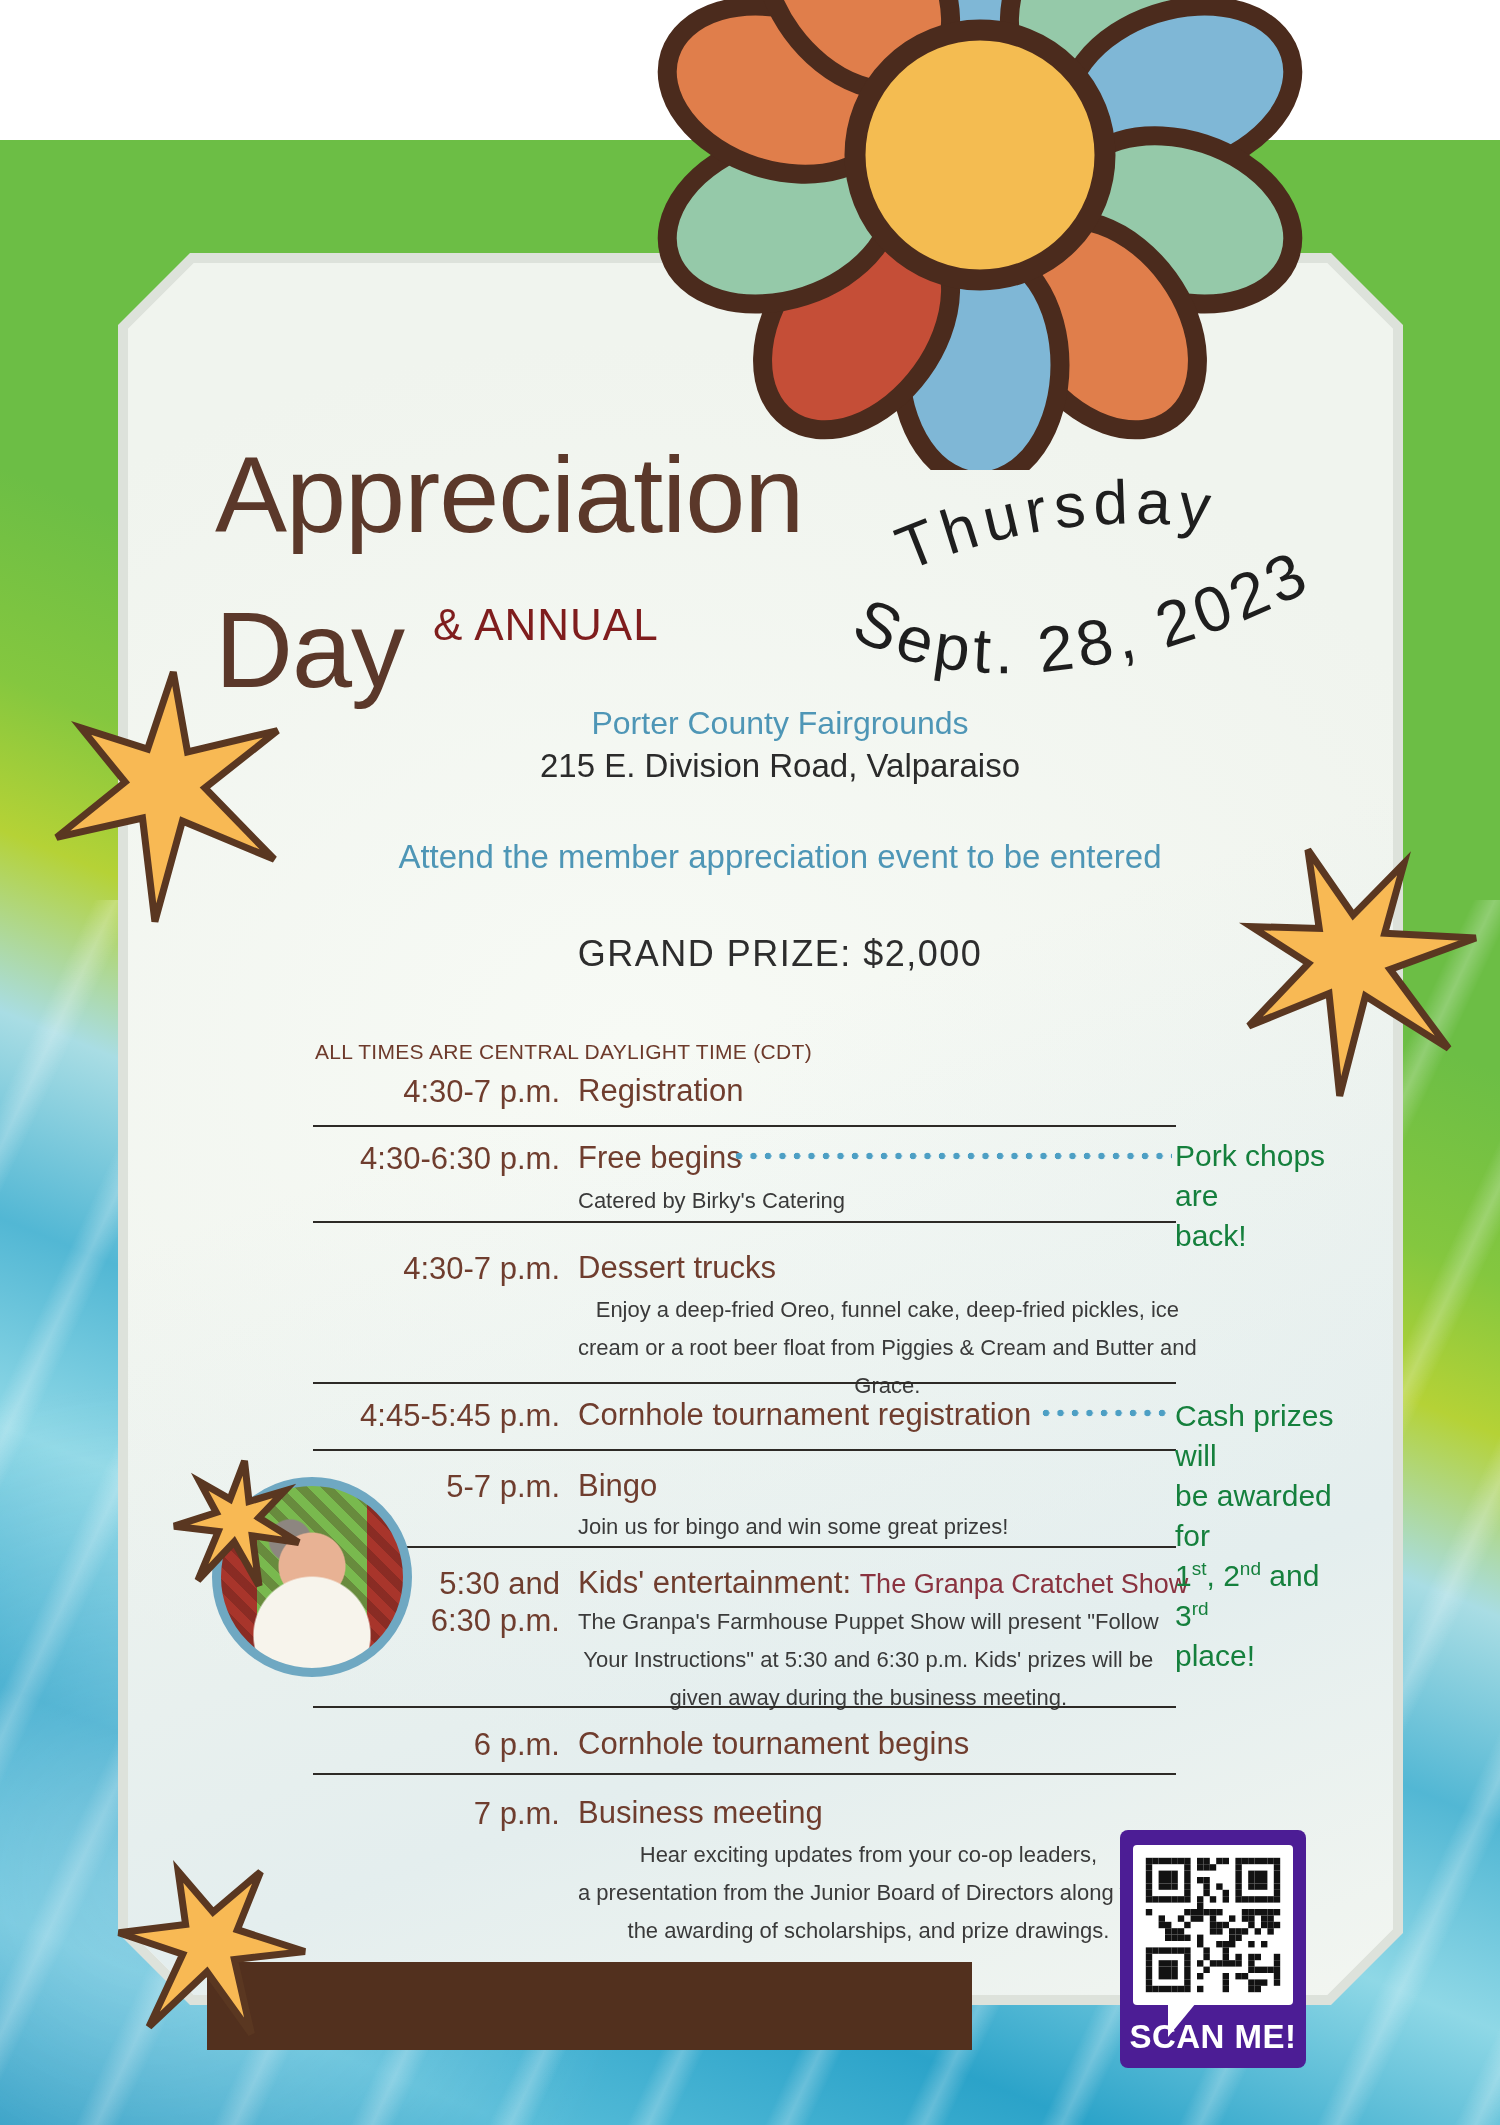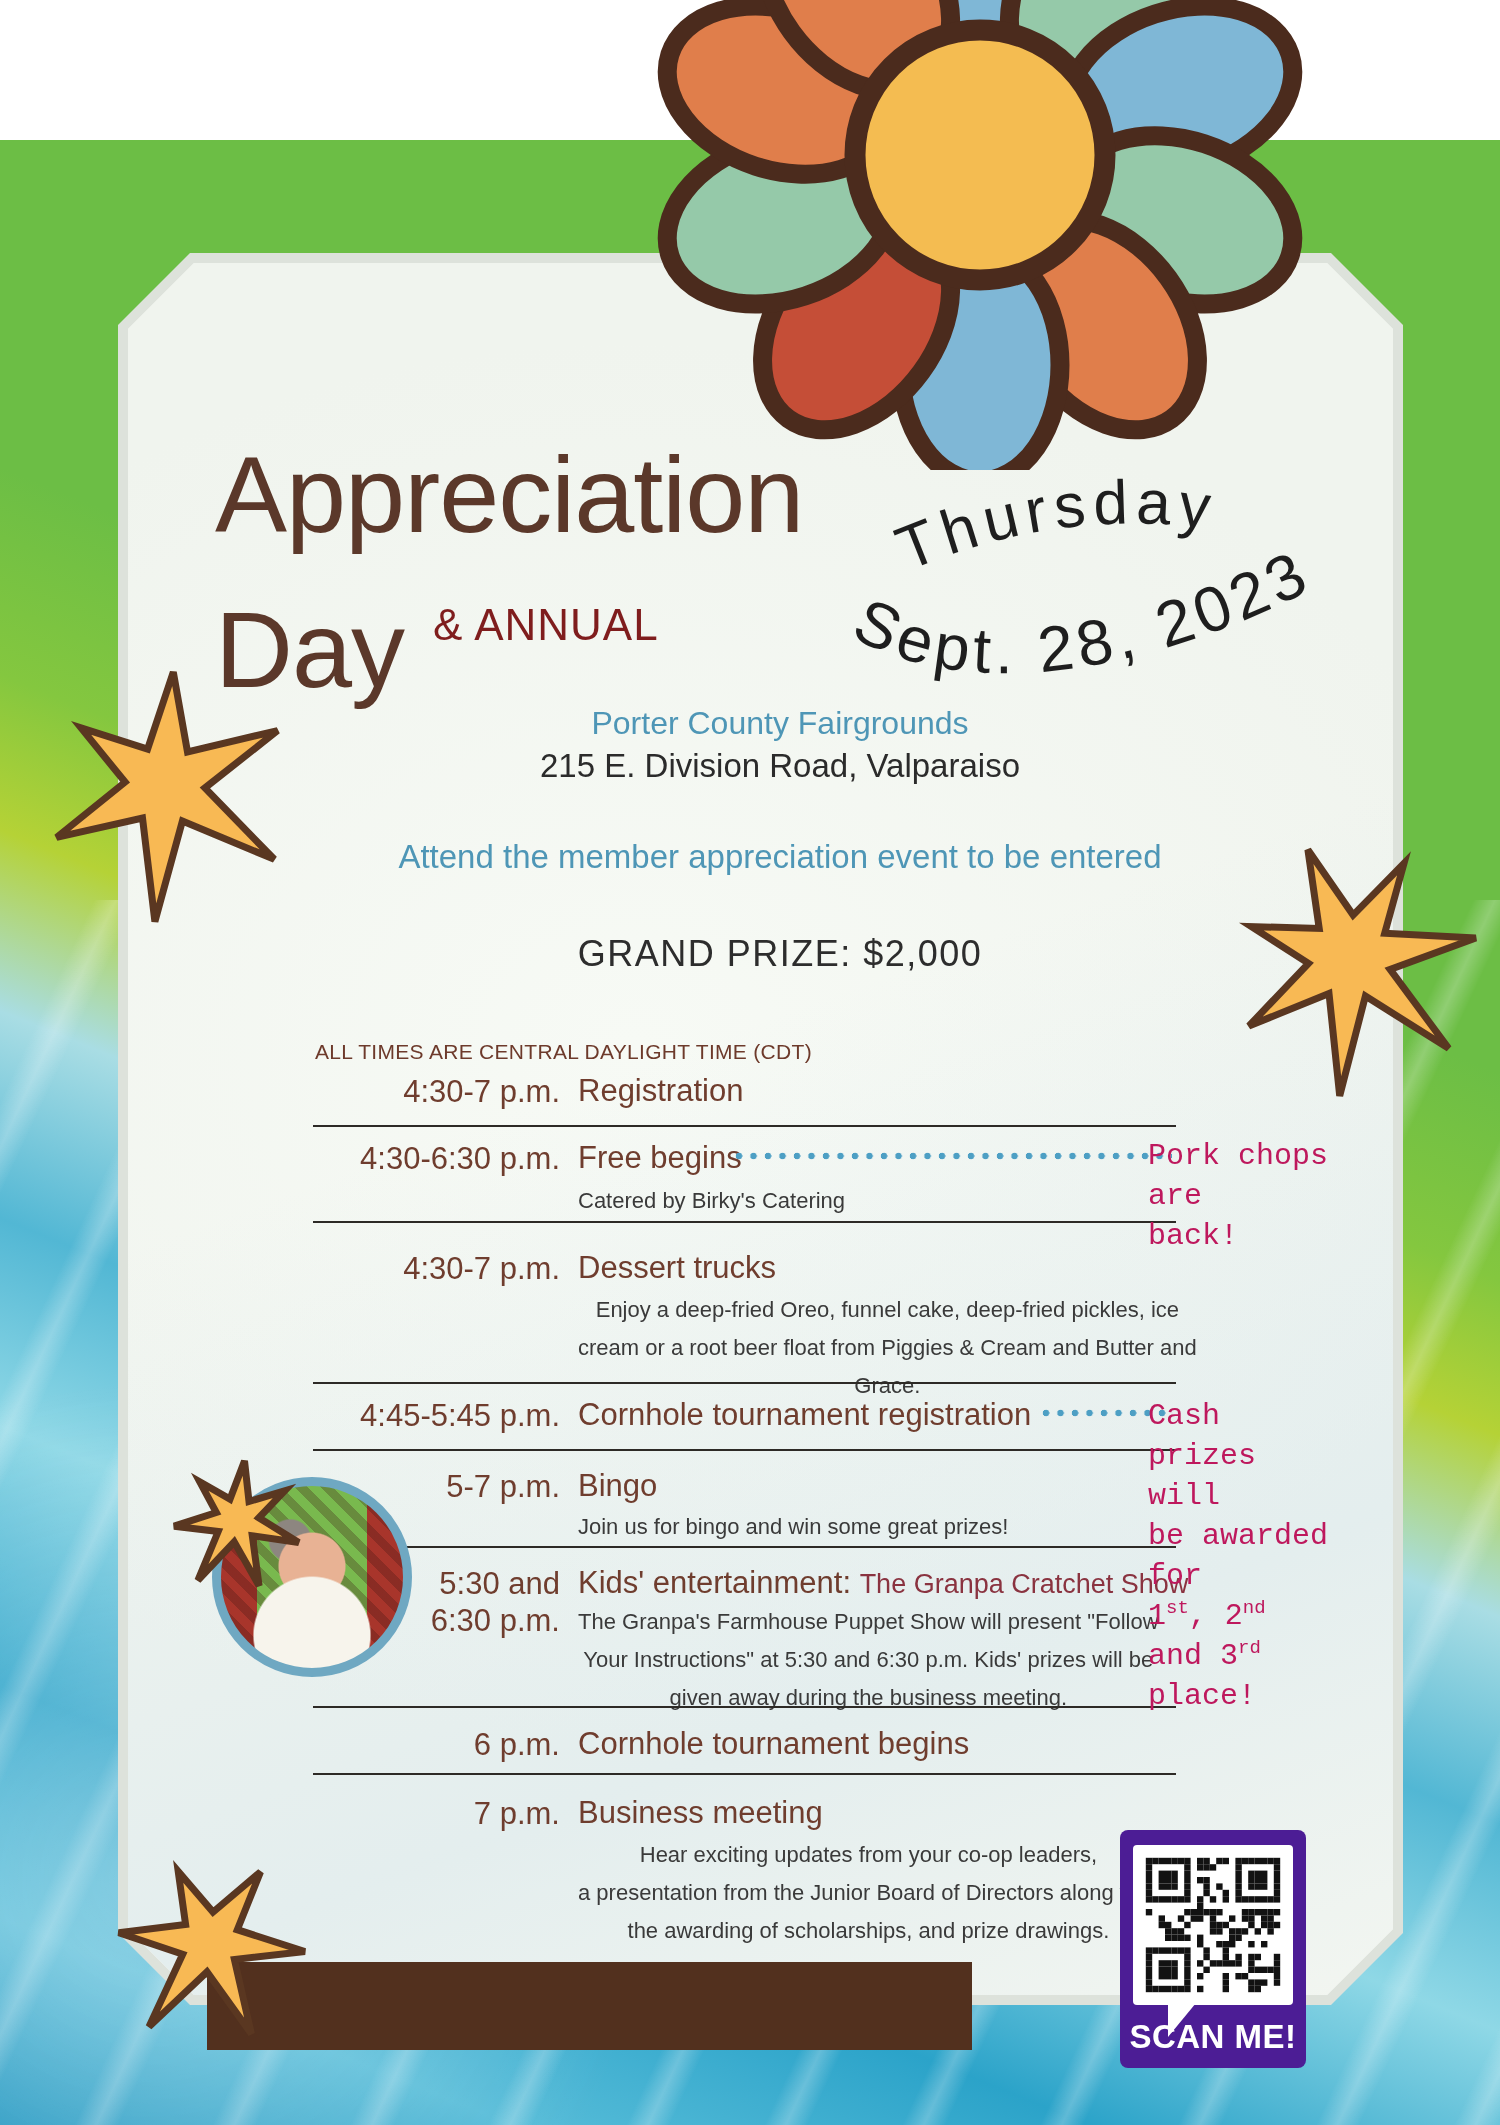--- a/index.html
+++ b/index.html
@@ -50,21 +50,21 @@
   .times-note{position:absolute;left:315px;top:1040px;font-size:21px;letter-spacing:.3px;color:#6d3a2b;z-index:4;}
   
   .sched-time{position:absolute;left:315px;width:245px;text-align:right;font-size:31px;color:#6f3d2e;z-index:4;line-height:37px;}
   .sched-title{position:absolute;left:578px;font-size:31px;color:#6f3d2e;z-index:4;white-space:nowrap;}
   .sched-title .suffix{font-size:27px;color:#8a3340;}
   .sched-desc{position:absolute;left:578px;font-size:22px;color:#3a3a3a;line-height:38px;white-space:pre-line;z-index:4;text-align:center;}
   .sep{position:absolute;left:313px;width:863px;height:2px;background:#2d2a26;z-index:4;}
   .dots{position:absolute;height:8px;z-index:4;
     background-image:radial-gradient(circle at 4px 4px,#4d9fc4 3.1px,rgba(0,0,0,0) 3.6px);
     background-size:14.5px 8px;background-repeat:repeat-x;}
-  .side-note{position:absolute;left:1148px;width:185px;font-size:30px;line-height:40px;color:#be185d;white-space:pre-line;z-index:4;font-family:Liberation Mono, monospace;}
+  .side-note{position:absolute;left:1175px;width:185px;font-size:30px;line-height:40px;color:#15803d;white-space:pre-line;z-index:4;}
   .side-note sup{font-size:19px;line-height:0;}
   
   .flower-svg{position:absolute;left:620px;top:-250px;width:720px;height:720px;z-index:6;}
   .stars-svg{position:absolute;left:0;top:0;width:1500px;height:2125px;z-index:6;pointer-events:none;}
   .granpa{
     position:absolute;left:212px;top:1477px;width:182px;height:182px;border-radius:50%;
     border:9px solid #6fa8c2;z-index:5;overflow:hidden;
     background:
       radial-gradient(circle at 50% 82%, #f7f4ec 0 33%, rgba(247,244,236,0) 34%),
       radial-gradient(circle at 50% 44%, #e8b294 0 24%, rgba(232,178,148,0) 25%),

